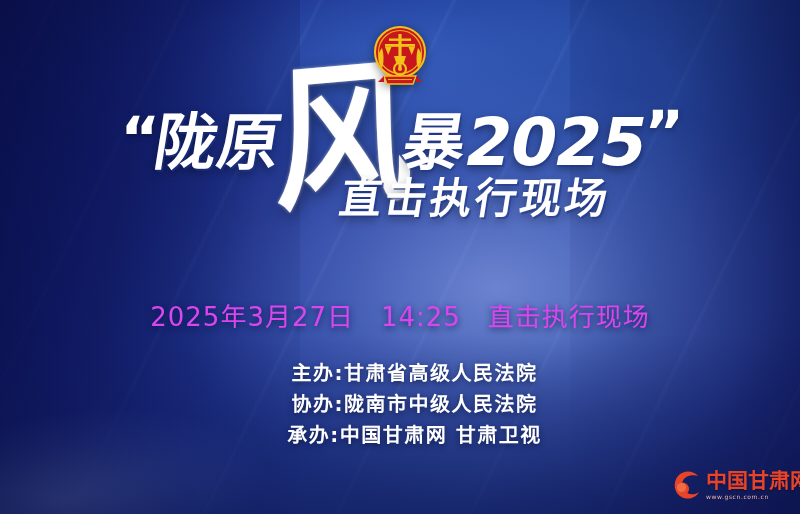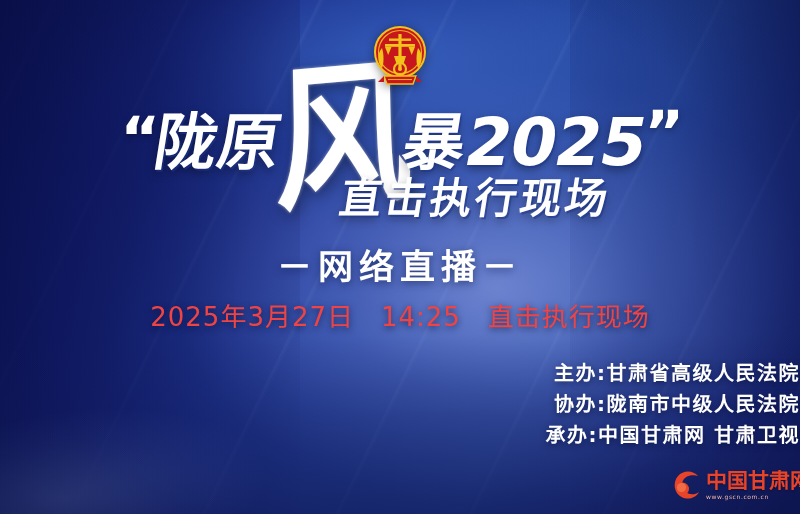--- a/index.html
+++ b/index.html
@@ -219,35 +219,35 @@
   
   .datetime {
     position: absolute;
     left: 0; right: 0;
     top: 296px;
     text-align: center;
     z-index: 5;
   }
   .datetime span {
     font-family: "DejaVu Sans", "Liberation Sans", sans-serif;
-    color: #ef4444;
+    color: #d946ef;
     font-size: 26px;
     font-weight: 400;
     letter-spacing: 1px;
     text-shadow: 0 2px 7px rgba(8,16,60,0.75);
   }
   .dt-gap { display: inline-block; width: 18px; }
 
   
   .credits {
     position: absolute;
     left: 0; right: 0;
     top: 358px;
     z-index: 5;
-    text-align: right;
+    text-align: center;
     margin-left: 29px;
   }
   .credit-line {
     font-family: "DejaVu Sans", "Liberation Sans", sans-serif;
     font-weight: 700;
     color: #ffffff;
     font-size: 20px;
     letter-spacing: 1.5px;
     line-height: 31px;
     text-shadow: 0 2px 6px rgba(8,16,60,0.7);
@@ -346,23 +346,20 @@
       <span class="brush">风</span>
       <span class="cjk-bold" style="margin-top:12px;">暴</span>
       <span class="numeral" style="margin-top:10px;">2025</span>
       <span class="quote quote-close">”</span>
     </div>
     <div class="hl-row" style="top:78px; padding-left:150px;">
       <span class="hl-sub">直击执行现场</span>
     </div>
   </div>
 
-  <div class="live-line">
-    <span>－网络直播－</span>
-  </div>
 
   <div class="datetime">
     <span>2025年3月27日</span>
     <span class="dt-gap"></span>
     <span>14:25</span>
     <span class="dt-gap"></span>
     <span>直击执行现场</span>
   </div>
 
   <div class="credits">

